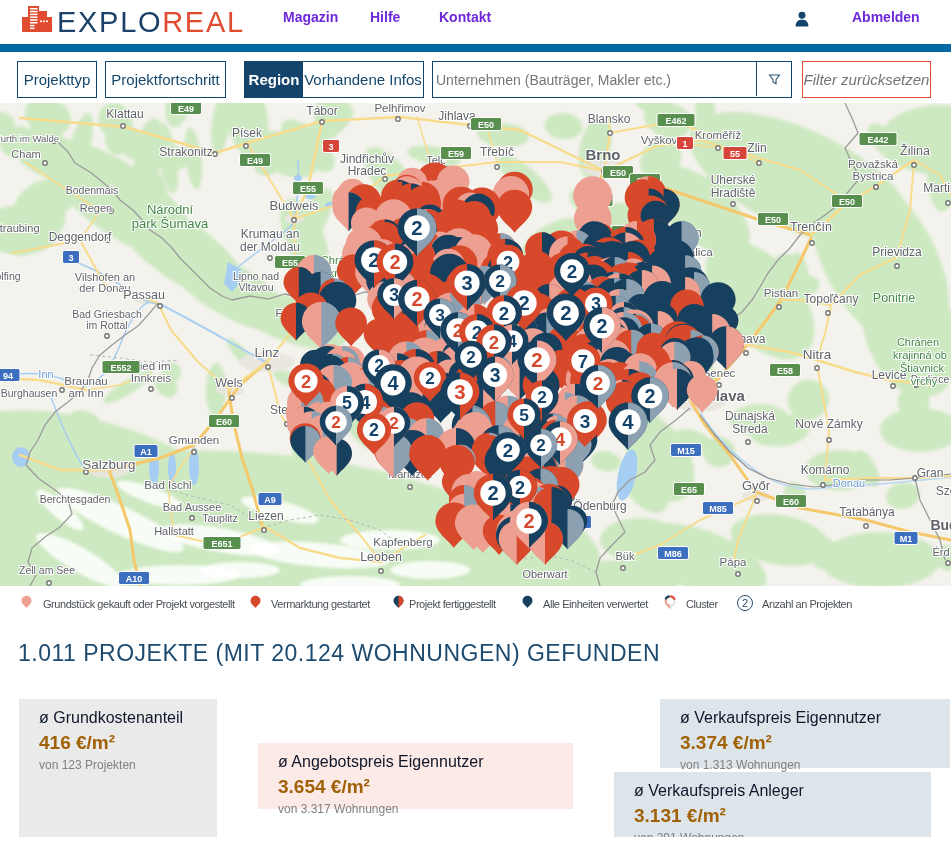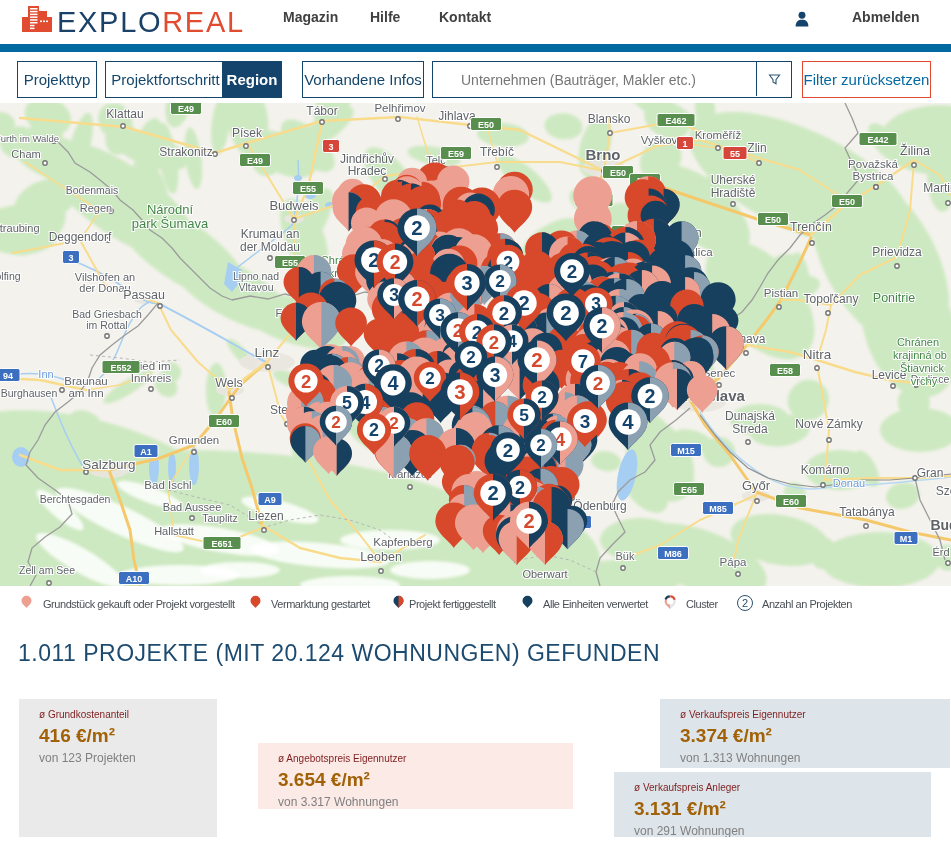--- a/index.html
+++ b/index.html
@@ -1,29 +1,29 @@
 <!DOCTYPE html>
 <html><head><meta charset="utf-8"><style>
 * { margin:0; padding:0; box-sizing:border-box; }
 body { width:951px; font-family:"Liberation Sans",sans-serif; background:#fff; }
 .hdr { position:relative; height:52px; border-bottom:8px solid #0369a1; }
 .logo-txt { position:absolute; left:57px; top:6px; font-size:29px; letter-spacing:1.7px; color:#1B4168; }
 .logo-txt b { color:#E14B2F; font-weight:400; }
-.nav a { position:absolute; top:9px; font-size:14px; font-weight:bold; color:#404040; text-decoration:none; }
+.nav a { position:absolute; top:9px; font-size:14px; font-weight:bold; color:#6d28d9; text-decoration:none; }
 .filters { position:relative; height:51px; }
 .fb { position:absolute; top:9px; height:37px; border:1.5px solid #14466B; color:#14466B; font-size:15px; display:flex; align-items:center; justify-content:center; background:#fff; }
 .fb.on { background:#14436B; color:#fff; font-weight:bold; }
 .map { height:483px; overflow:hidden; }
 .legend { position:relative; height:44px; }
 .lg-t { position:absolute; top:12px; font-size:11px; letter-spacing:-0.45px; color:#4A5055; }
 .lg-p { position:absolute; top:7px; }
 h1 { margin:10px 0 0 18px; font-size:23px; font-weight:500; letter-spacing:0.5px; color:#1D4B70; }
 .cards { position:relative; height:170px; margin-top:0; }
 .card { position:absolute; padding:10px 0 0 20px; }
-.card .t { font-size:10px; color:#7f1d1d; }
+.card .t { font-size:16px; color:#0f172a; }
 .card .v { font-size:19px; font-weight:bold; color:#a16207; margin-top:5px; }
 .card .s { font-size:12px; color:#808080; margin-top:4px; }
 </style></head>
 <body>
 <div class="hdr">
   <svg width="30" height="26" viewBox="0 0 30 26" style="position:absolute;left:22px;top:6px">
     <rect x="0" y="11" width="30" height="15" fill="#E14B2F"></rect>
     <rect x="16" y="5" width="9" height="8" fill="#E14B2F"></rect>
     <rect x="6" y="0" width="11" height="26" fill="#E14B2F"></rect>
     <g fill="#fff">
@@ -50,30 +50,30 @@
     <a style="left:852px">Abmelden</a>
   </div>
   <svg width="18" height="18" viewBox="0 0 24 24" style="position:absolute;left:793px;top:10px" fill="#14436B">
     <circle cx="12" cy="7" r="4.6"></circle>
       <path d="M3.5 22 C3.5 15.5 7 13 12 13 C17 13 20.5 15.5 20.5 22 Z"></path>
   </svg>
 </div>
 <div class="filters">
   <div class="fb" style="left:17px; width:80px;">Projekttyp</div>
   <div class="fb" style="left:105px; width:121px;">Projektfortschritt</div>
-  <div class="fb on" style="left:222px; width:60px;">Region</div>
+  <div class="fb on" style="left:244px; width:60px;">Region</div>
   <div class="fb" style="left:302px; width:122px;">Vorhandene Infos</div>
-  <div class="fb" style="left:432px; width:360px; justify-content:flex-start; padding-left:28px; color:#757575; font-size:14px;">Unternehmen (Bauträger, Makler etc.)
+  <div class="fb" style="left:432px; width:360px; justify-content:flex-start; padding-left:3px; color:#757575; font-size:14px;">Unternehmen (Bauträger, Makler etc.)
     <div style="position:absolute; right:0; top:0; width:35px; height:34px; border-left:1.5px solid #14466B; display:flex; align-items:center; justify-content:center;">
       <svg width="13" height="13" viewBox="0 0 13 13" fill="none" stroke="#2A5876" stroke-width="1.1">
           <path d="M1.5 2 H11.5 L8 6.8 V10.8 L5 9 V6.8 Z"></path>
         </svg>
     </div>
   </div>
-  <div class="fb" style="left:802px; width:129px; border-color:#E2492E; color:#0369a1;">Filter zurücksetzen</div>
+  <div class="fb" style="left:802px; width:129px; border-color:#E2492E; color:#737373;font-style:italic;">Filter zurücksetzen</div>
 </div>
 <div class="map"><svg width="951" height="483" viewBox="0 103 951 483">
 <rect x="0" y="103" width="951" height="483" fill="#F4F2ED"></rect>
 <g filter="url(#soft)">
         <ellipse cx="180" cy="560" rx="340" ry="110" fill="#CDE9C1" opacity="1.0"></ellipse>
         <ellipse cx="420" cy="560" rx="180" ry="70" fill="#CDE9C1" opacity="1.0"></ellipse>
         <ellipse cx="90" cy="480" rx="150" ry="60" fill="#CDE9C1" opacity="1.0" transform="rotate(15 90 480)"></ellipse>
         <ellipse cx="260" cy="500" rx="120" ry="45" fill="#CDE9C1" opacity="1.0" transform="rotate(8 260 500)"></ellipse>
         <ellipse cx="350" cy="520" rx="140" ry="50" fill="#CDE9C1" opacity="1.0" transform="rotate(5 350 520)"></ellipse>
         <ellipse cx="120" cy="200" rx="90" ry="35" fill="#CDE9C1" opacity="1.0" transform="rotate(35 120 200)"></ellipse>

